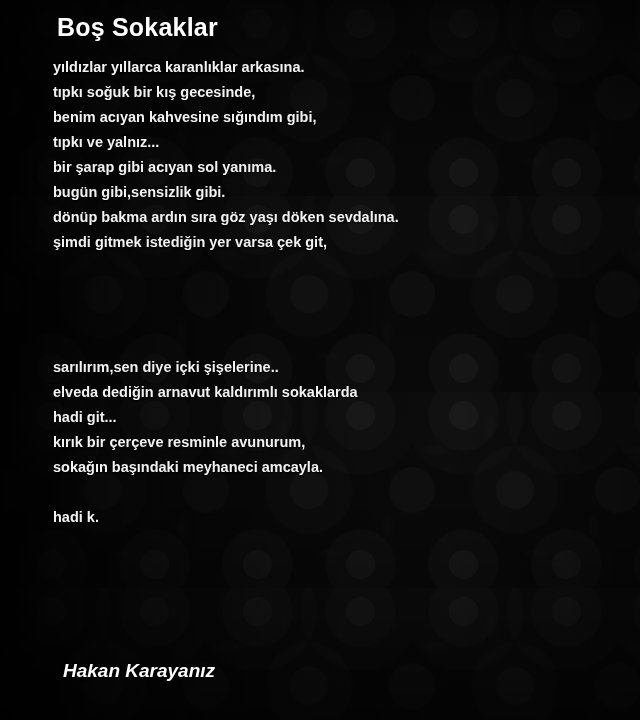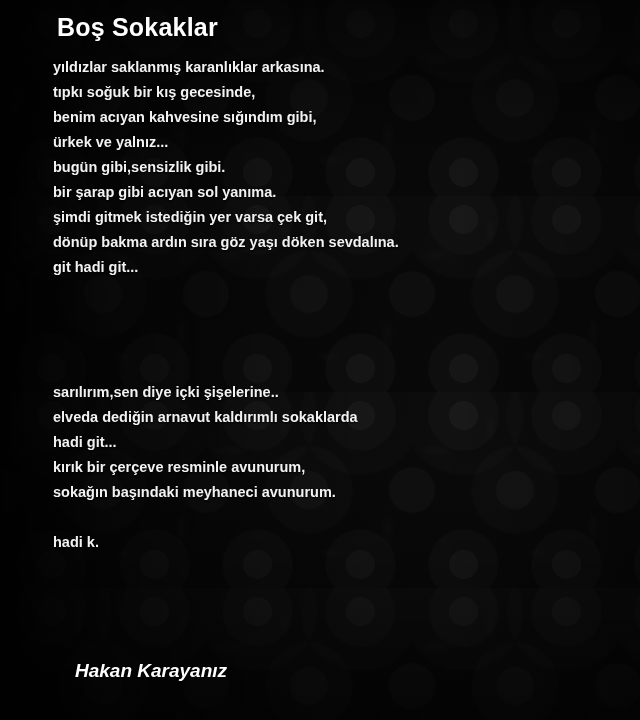--- a/index.html
+++ b/index.html
@@ -98,21 +98,21 @@
     height: 25px;
     white-space: nowrap;
     text-shadow: 0 1px 2px rgba(0,0,0,0.95);
   }
   .poem-line.blank {
     color: transparent;
   }
 
   #poem-author {
     position: absolute;
-    left: 75px;
+    left: 63px;
     top: 660px;
     color: #ffffff;
     font-size: 19px;
     font-weight: bold;
     font-style: italic;
     text-shadow: 0 1px 3px rgba(0,0,0,0.95);
     white-space: nowrap;
   }
 </style>
 </head>
@@ -122,38 +122,37 @@
 
   <div id="bg-pattern"></div>
   <div id="bg-pattern-2"></div>
   <div id="bg-vignette"></div>
 
   <div id="content">
 
     <div id="poem-title">Boş Sokaklar</div>
 
     <div id="poem-body">
-      <div class="poem-line">yıldızlar saklanmış karanlıklar arkasına.</div>
+      <div class="poem-line">yıldızlar yıllarca karanlıklar arkasına.</div>
       <div class="poem-line">tıpkı soğuk bir kış gecesinde,</div>
       <div class="poem-line">benim acıyan kahvesine sığındım gibi,</div>
-      <div class="poem-line">ürkek ve yalnız...</div>
+      <div class="poem-line">tıpkı ve yalnız...</div>
+      <div class="poem-line">bir şarap gibi acıyan sol yanıma.</div>
       <div class="poem-line">bugün gibi,sensizlik gibi.</div>
-      <div class="poem-line">bir şarap gibi acıyan sol yanıma.</div>
+      <div class="poem-line">dönüp bakma ardın sıra göz yaşı döken sevdalına.</div>
       <div class="poem-line">şimdi gitmek istediğin yer varsa çek git,</div>
-      <div class="poem-line">dönüp bakma ardın sıra göz yaşı döken sevdalına.</div>
-      <div class="poem-line">git hadi git...</div>
       <div class="poem-line blank"></div>
       <div class="poem-line blank"></div>
       <div class="poem-line blank"></div>
       <div class="poem-line blank"></div>
       <div class="poem-line">sarılırım,sen diye içki şişelerine..</div>
       <div class="poem-line">elveda dediğin arnavut kaldırımlı sokaklarda</div>
       <div class="poem-line">hadi git...</div>
       <div class="poem-line">kırık bir çerçeve resminle avunurum,</div>
-      <div class="poem-line">sokağın başındaki meyhaneci avunurum.</div>
+      <div class="poem-line">sokağın başındaki meyhaneci amcayla.</div>
       <div class="poem-line blank"></div>
       <div class="poem-line">hadi k.</div>
     </div>
 
     <div id="poem-author">Hakan Karayanız</div>
 
   </div>
 </div>
 
 </body></html>

